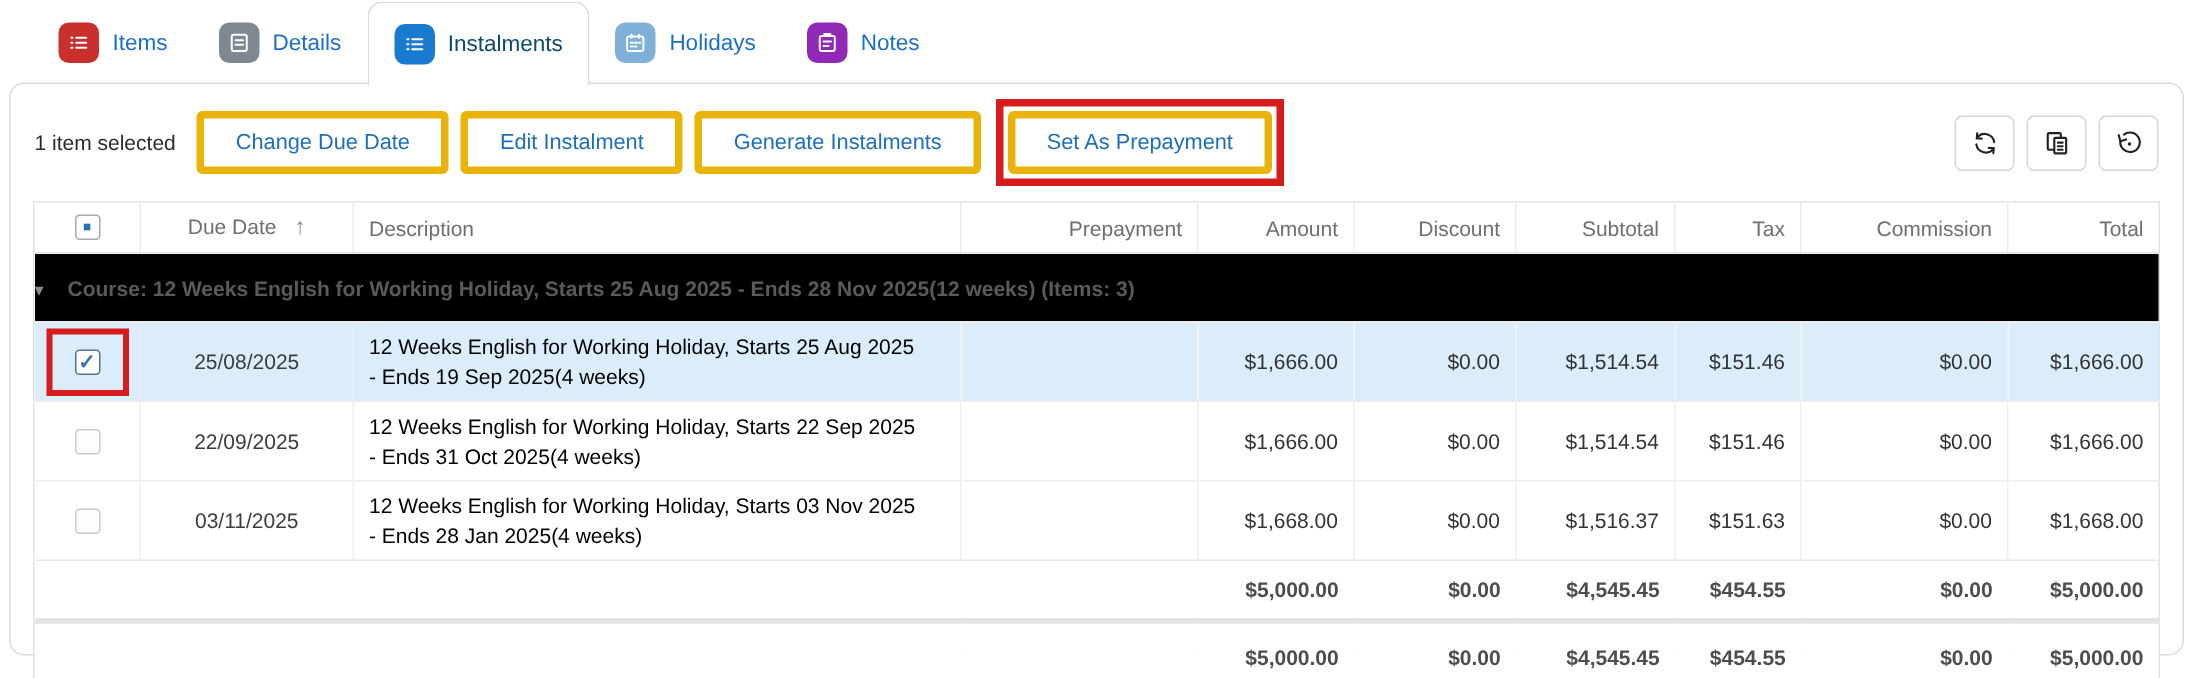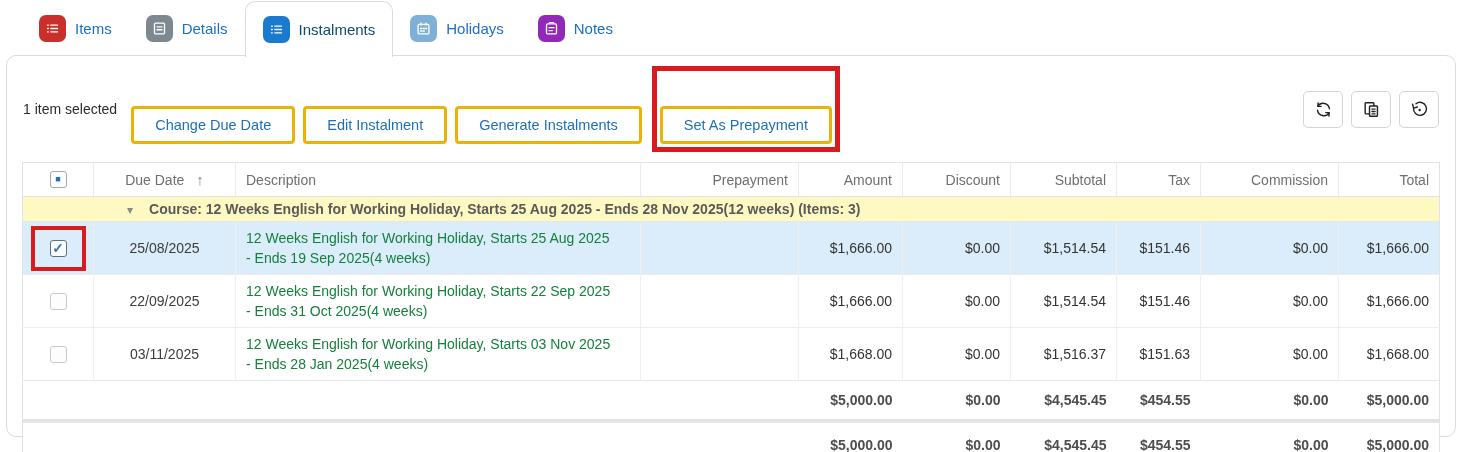--- a/index.html
+++ b/index.html
@@ -20,23 +20,23 @@
   .tab-icon svg { width: 15px; height: 15px; stroke: #fff; fill: none;
     stroke-width: 1.6; stroke-linecap: round; }
 
   
   .panel { position: relative; z-index: 1; margin: -1px 6px 0 6px; height: 382px;
     background: #fff; border: 1px solid #d9dcdf; border-radius: 10px; }
 
   
   .toolbar { display: flex; align-items: center; padding: 10px 16px 6px 16px; gap: 8px; }
   .selection-status { font-size: 14px; color: #2b2b2b; margin-right: 6px; white-space: nowrap; }
-  .btn { background: #fff; border: 3px solid #eab308; color: #1f6fb8; font-size: 14.5px;
+  .btn { background: #fff; border: 5px solid #eab308; color: #1f6fb8; font-size: 14.5px;
     font-family: inherit; padding: 8px 21px; border-radius: 4px; cursor: pointer;
-    white-space: nowrap; margin-top: 32px; }
+    white-space: nowrap; }
   .red-frame-btn { border: 5px solid #d61c1c; padding: 3px; margin-left: 2px; line-height: 0; }
   .icon-btn-group { margin-left: auto; display: flex; gap: 8px; }
   .icon-btn { width: 40px; height: 37px; background: #fff; border: 1px solid #d4d4d4;
     border-radius: 5px; display: flex; align-items: center; justify-content: center;
     cursor: pointer; }
   .icon-btn svg { width: 19px; height: 19px; stroke: #222; fill: none; stroke-width: 1.8;
     stroke-linecap: round; stroke-linejoin: round; }
 
   
   .grid-wrap { margin: 4px 15px 0 15px; }
@@ -44,32 +44,32 @@
     border: 1px solid #dfe3e6; }
   th, td { font-size: 14px; overflow: hidden; }
   thead th { font-weight: normal; color: #6f6f6f; height: 34px;
     border-bottom: 1px solid #e2e2e2; border-left: 1px solid #ebebeb; background: #fff; }
   thead th:first-child { border-left: none; }
   th.col-desc { text-align: left; padding-left: 10px; }
   th.col-date { text-align: center; }
   th.num, td.num { text-align: right; padding-right: 10px; }
   .sort-arrow { color: #8a8a8a; font-size: 15px; margin-left: 12px; }
 
-  tr.group-row td { background: #fef9c3; height: 25px; font-weight: bold; color: #5a5a5a;
-    border-bottom: 1px solid #e6e6e6; padding-left: 104px; }
+  tr.group-row td { background: #000000; height: 46px; font-weight: bold; color: #5a5a5a;
+    border-bottom: 1px solid #e6e6e6; }
   .caret { color: #8a8a8a; font-weight: normal; font-size: 12px; margin-right: 16px;
     cursor: pointer; }
 
   tr.data-row { height: 53px; }
   tr.data-row td { border-top: 1px solid #ededed; border-left: 1px solid #efefef;
     vertical-align: middle; background: #fff; }
   tr.data-row td:first-child { border-left: none; }
   tr.data-row.selected td { background: #dbecfa; }
   td.cell-date { text-align: center; color: #3c3c3c; }
-  td.cell-desc { padding: 0 26px 0 10px; line-height: 1.45; color: #15803d; }
+  td.cell-desc { padding: 0 26px 0 10px; line-height: 1.45; color: #000000; }
   td.cb-cell { text-align: center; }
 
   .checkbox { display: inline-flex; align-items: center; justify-content: center;
     width: 17px; height: 17px; background: #fdfdfd; border: 1px solid #c9c9c9;
     border-radius: 3px; cursor: pointer; vertical-align: middle; }
   .checkbox.indeterminate { border-color: #a8a8a8; }
   .checkbox.indeterminate .inner-square { font-size: 9px; color: #1f72b8; line-height: 1; }
   .checkbox.checked { border-color: #54728c; }
   .checkbox.checked .checkmark { color: #3a74a8; font-size: 14px; font-weight: bold;
     line-height: 1; }

